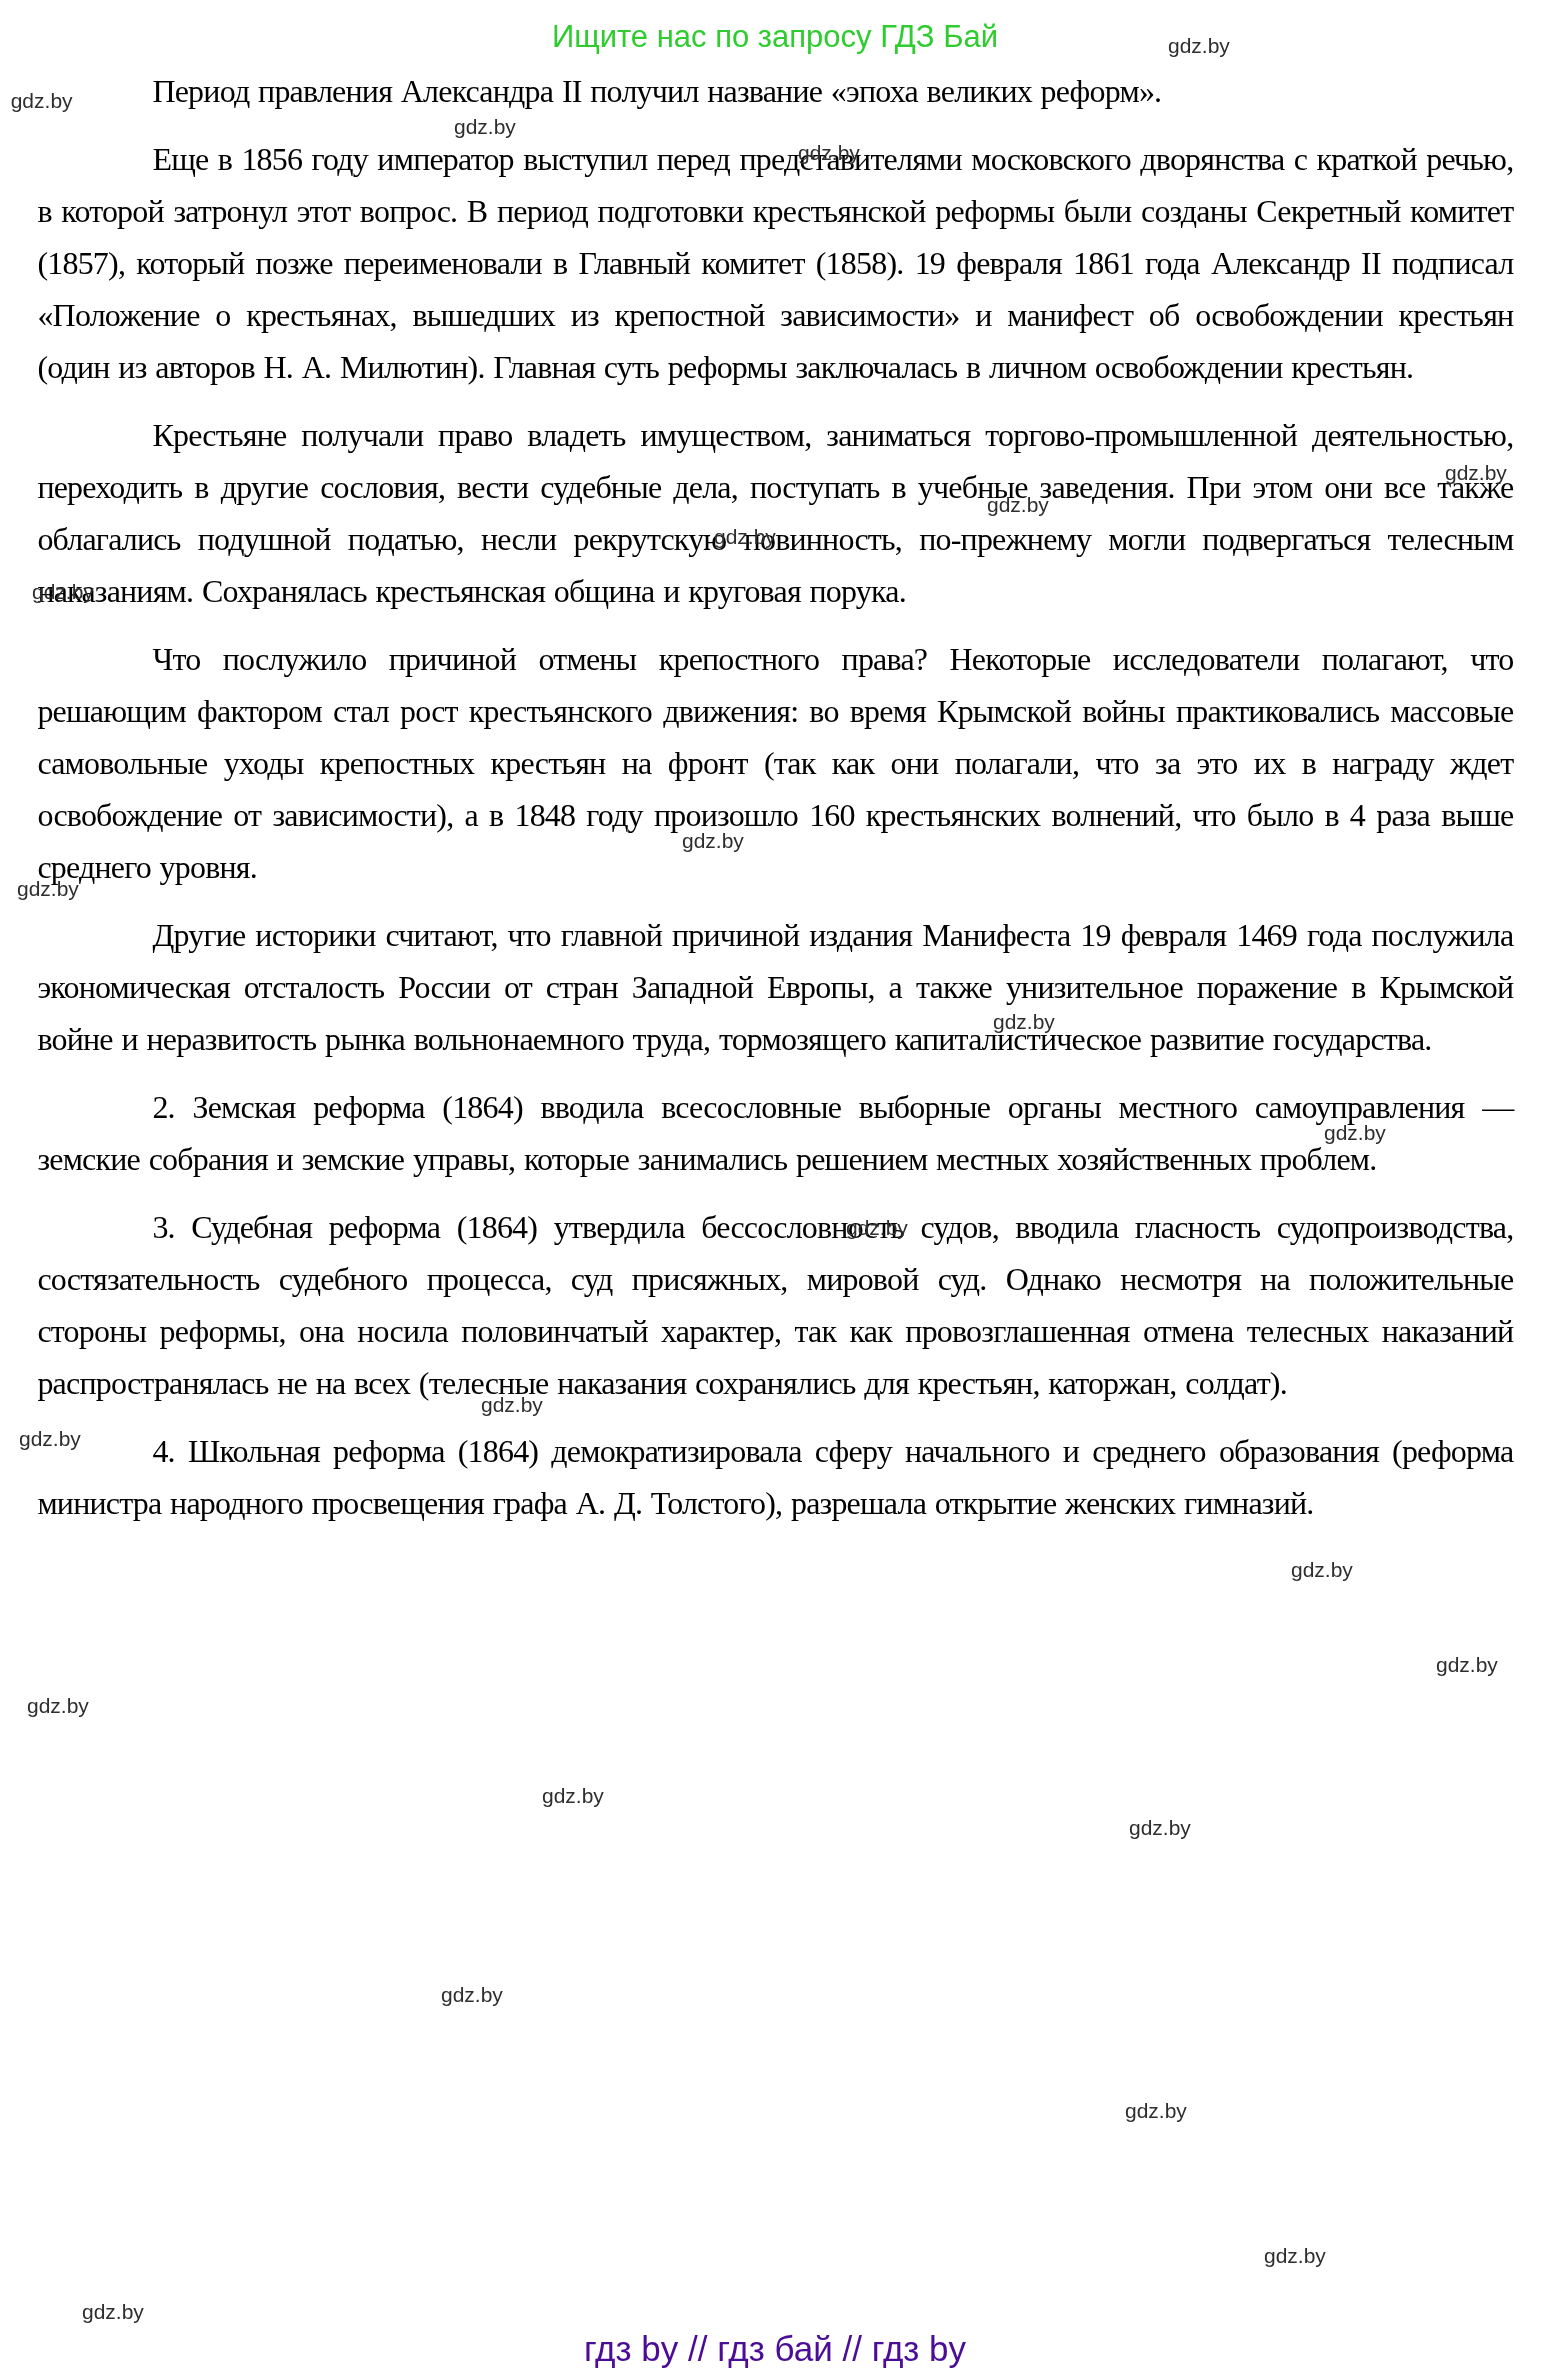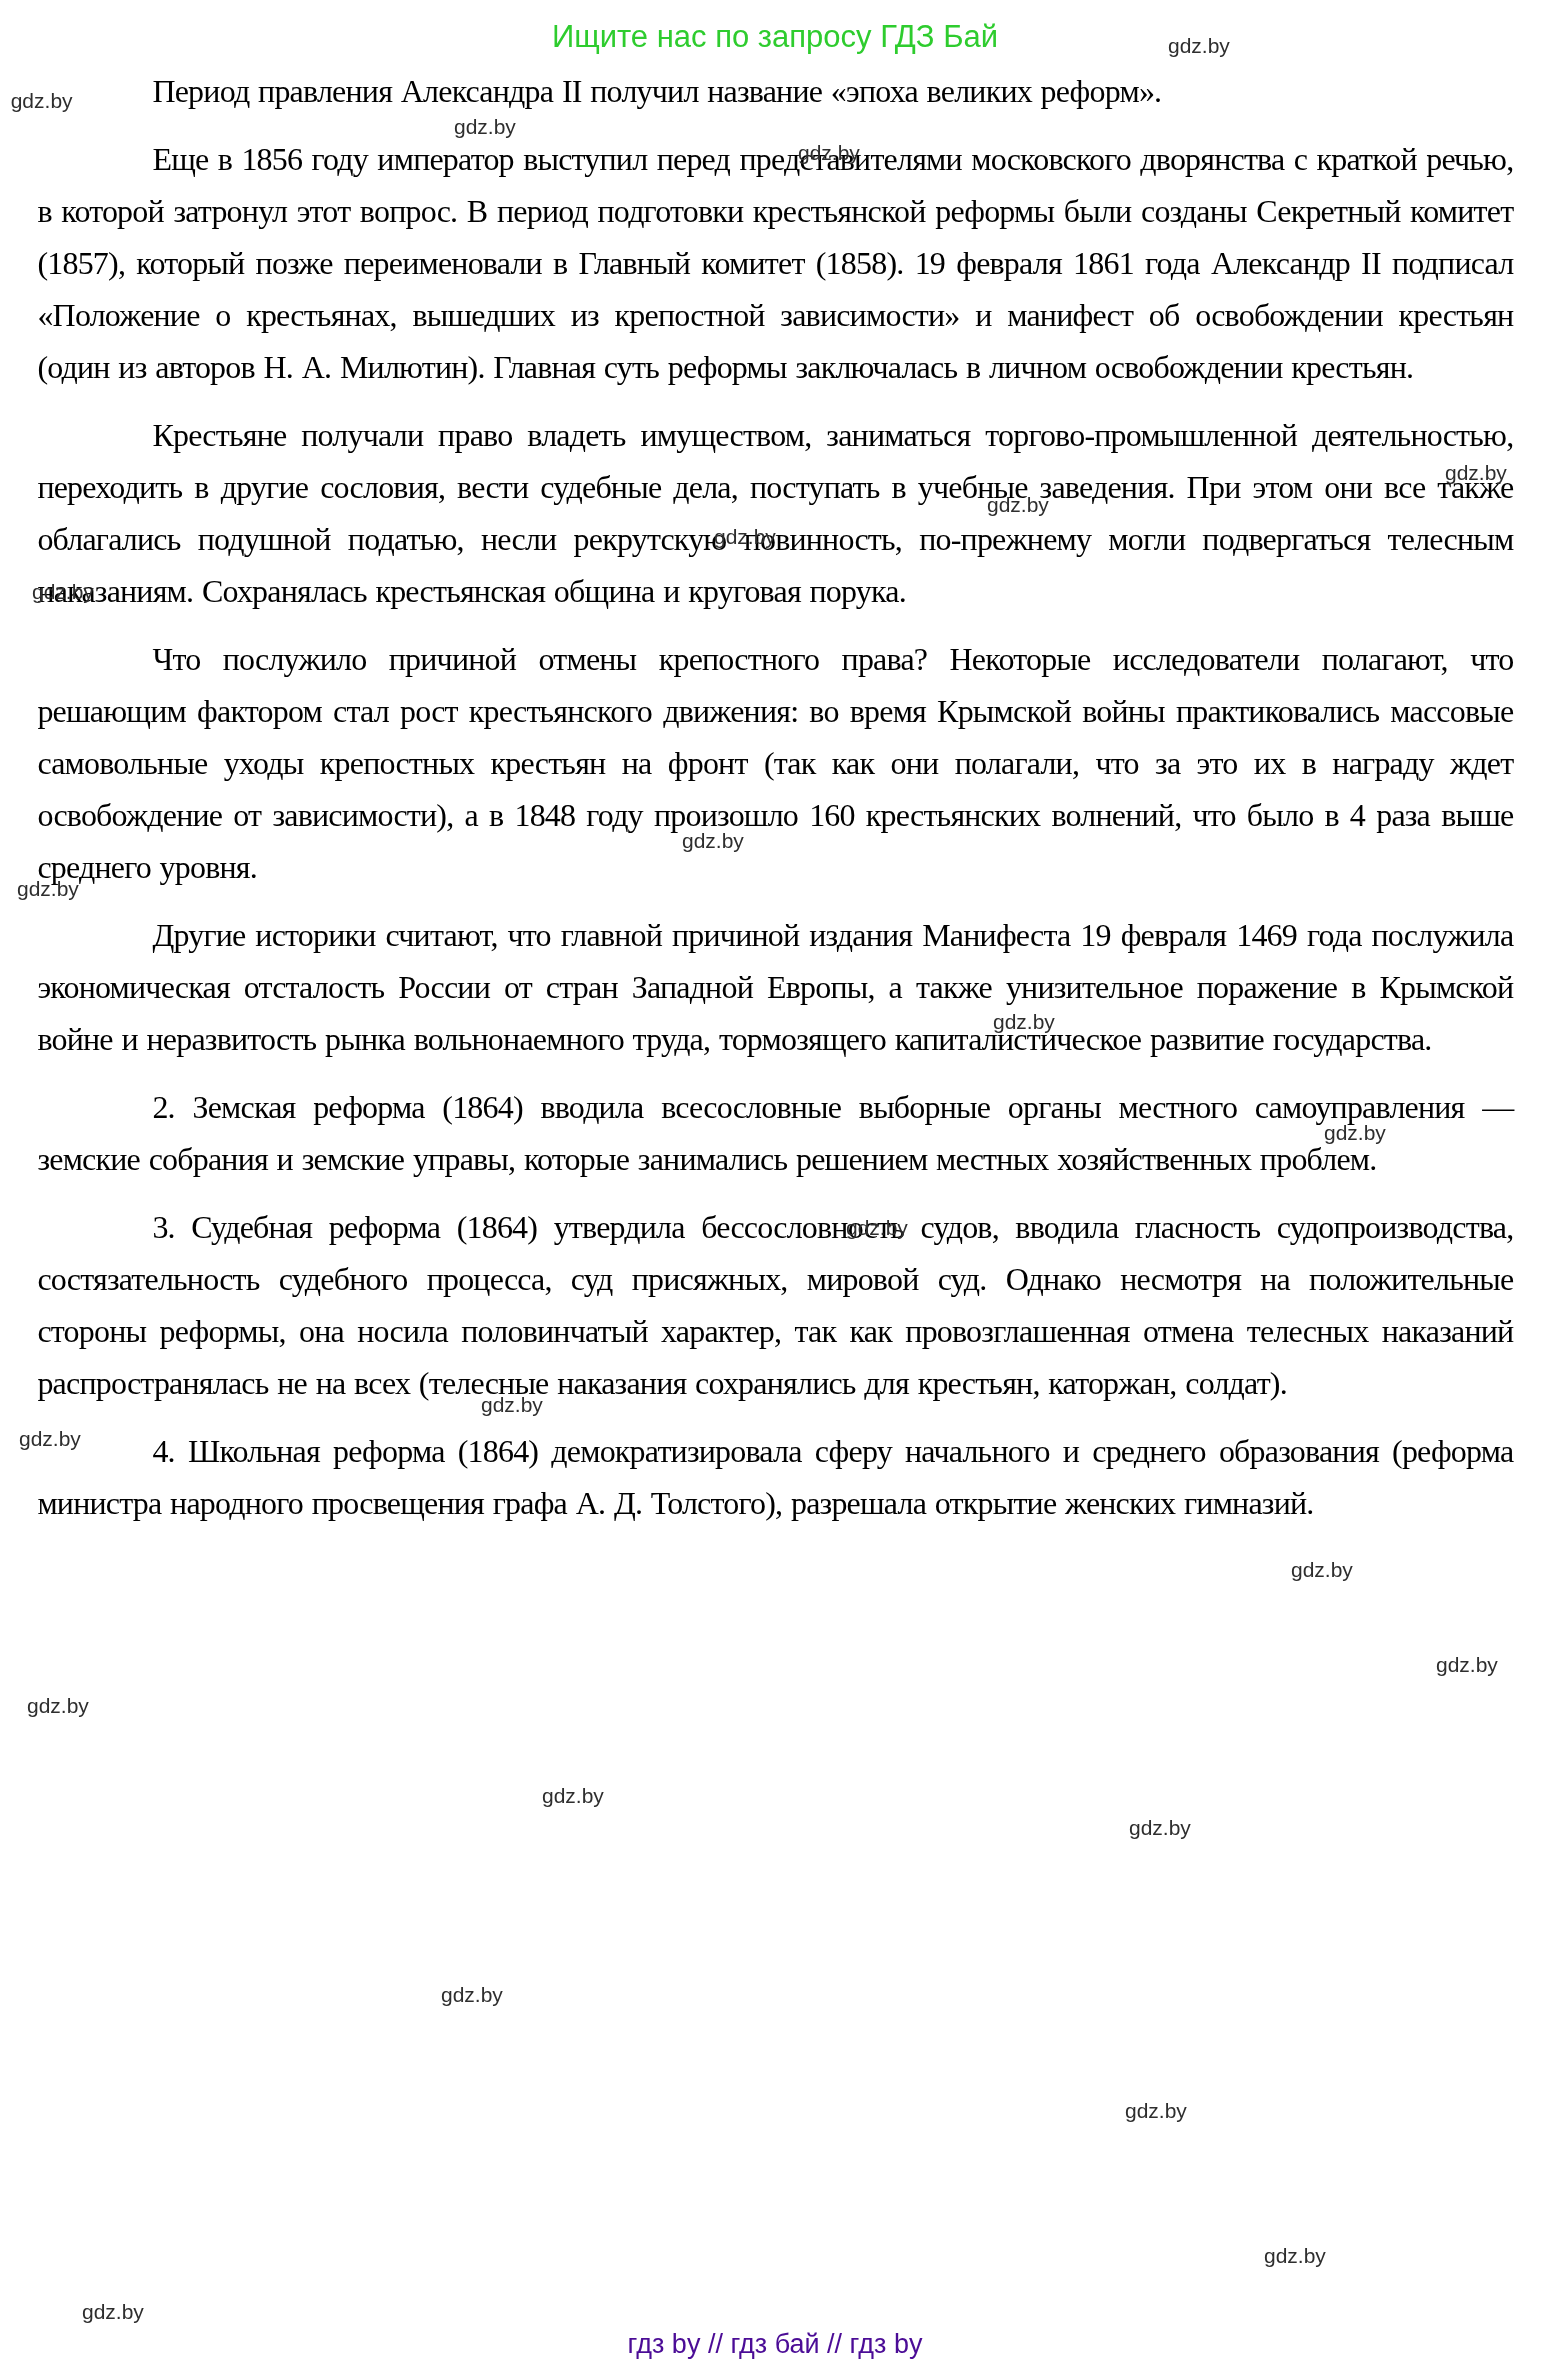--- a/index.html
+++ b/index.html
@@ -49,21 +49,21 @@
     font-size: 21px;
     color: #2e2e2e;
     white-space: nowrap;
   }
   .footer-banner {
     position: absolute;
     top: 2329px; left: 0;
     width: 1550px;
     text-align: center;
     font-family: "Liberation Sans", sans-serif;
-    font-size: 27px;
+    font-size: 35px;
     color: #4b0c96;
   }
 </style>
 </head>
 <body>
 
 <div class="header-banner" style="color: rgb(46, 204, 46);">Ищите нас по запросу ГДЗ Бай</div>
 
 <div class="doc" style="color: rgb(0, 0, 0);">
   <p>Период правления Александра II получил название «эпоха великих реформ».</p>

